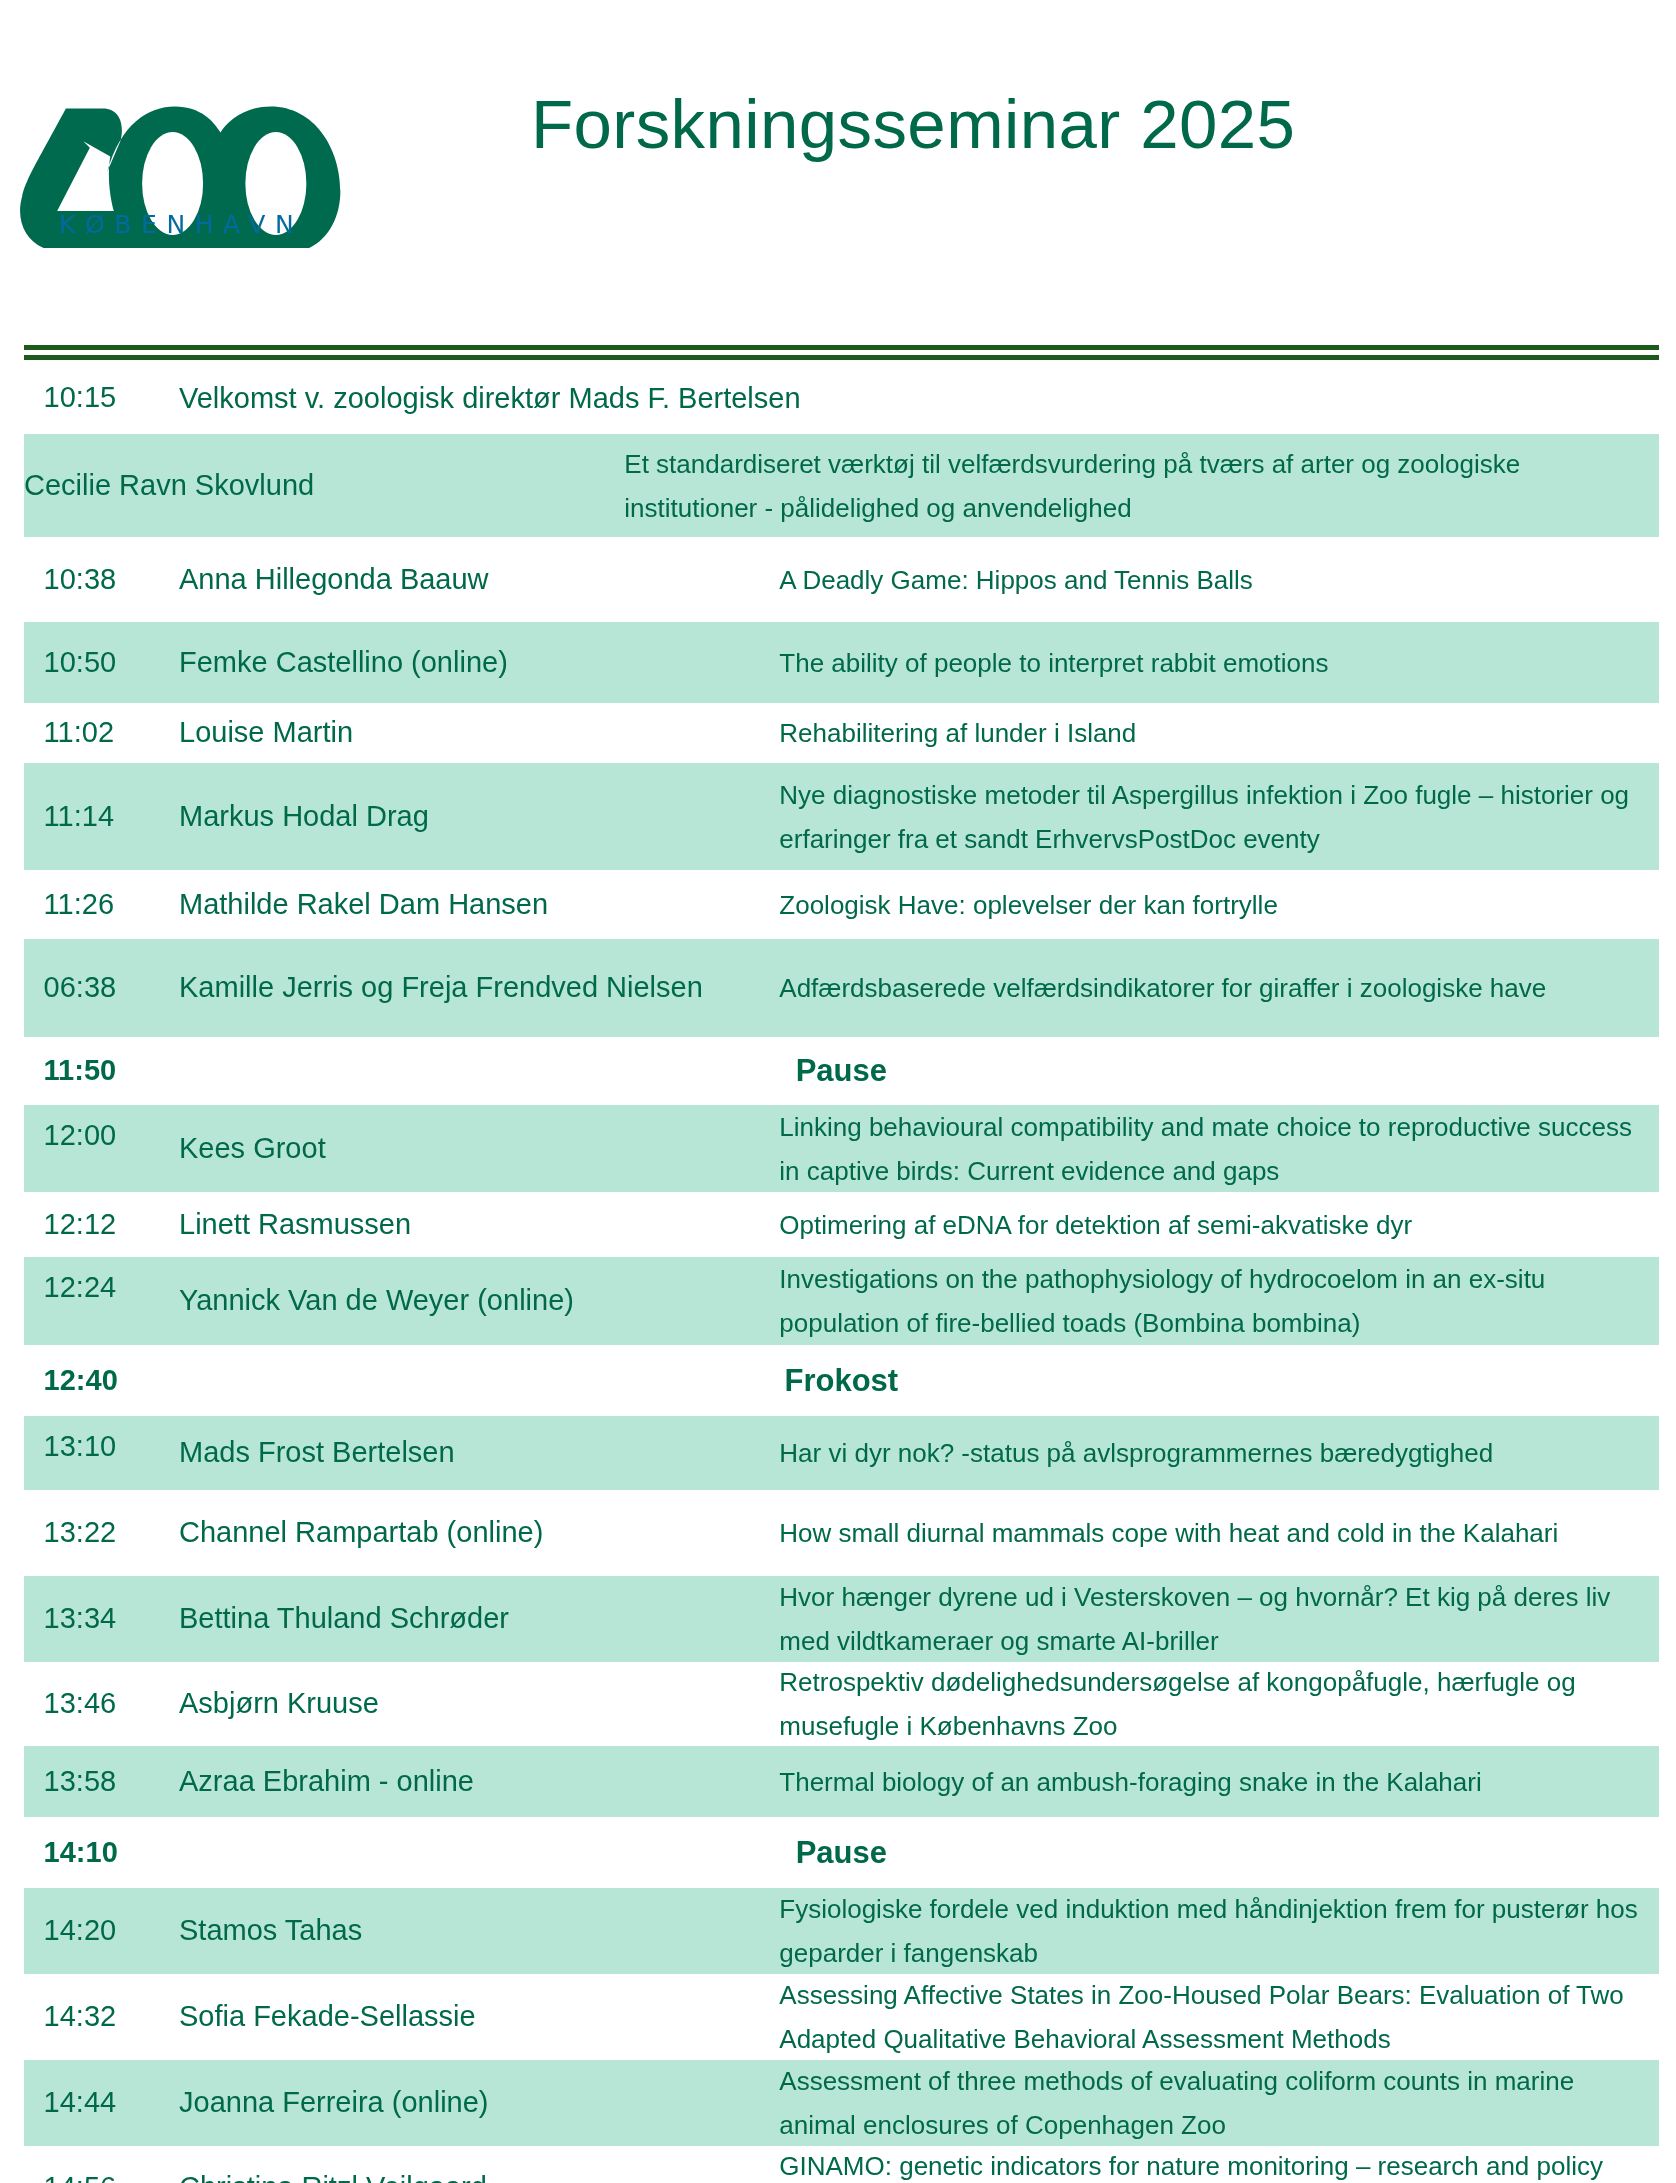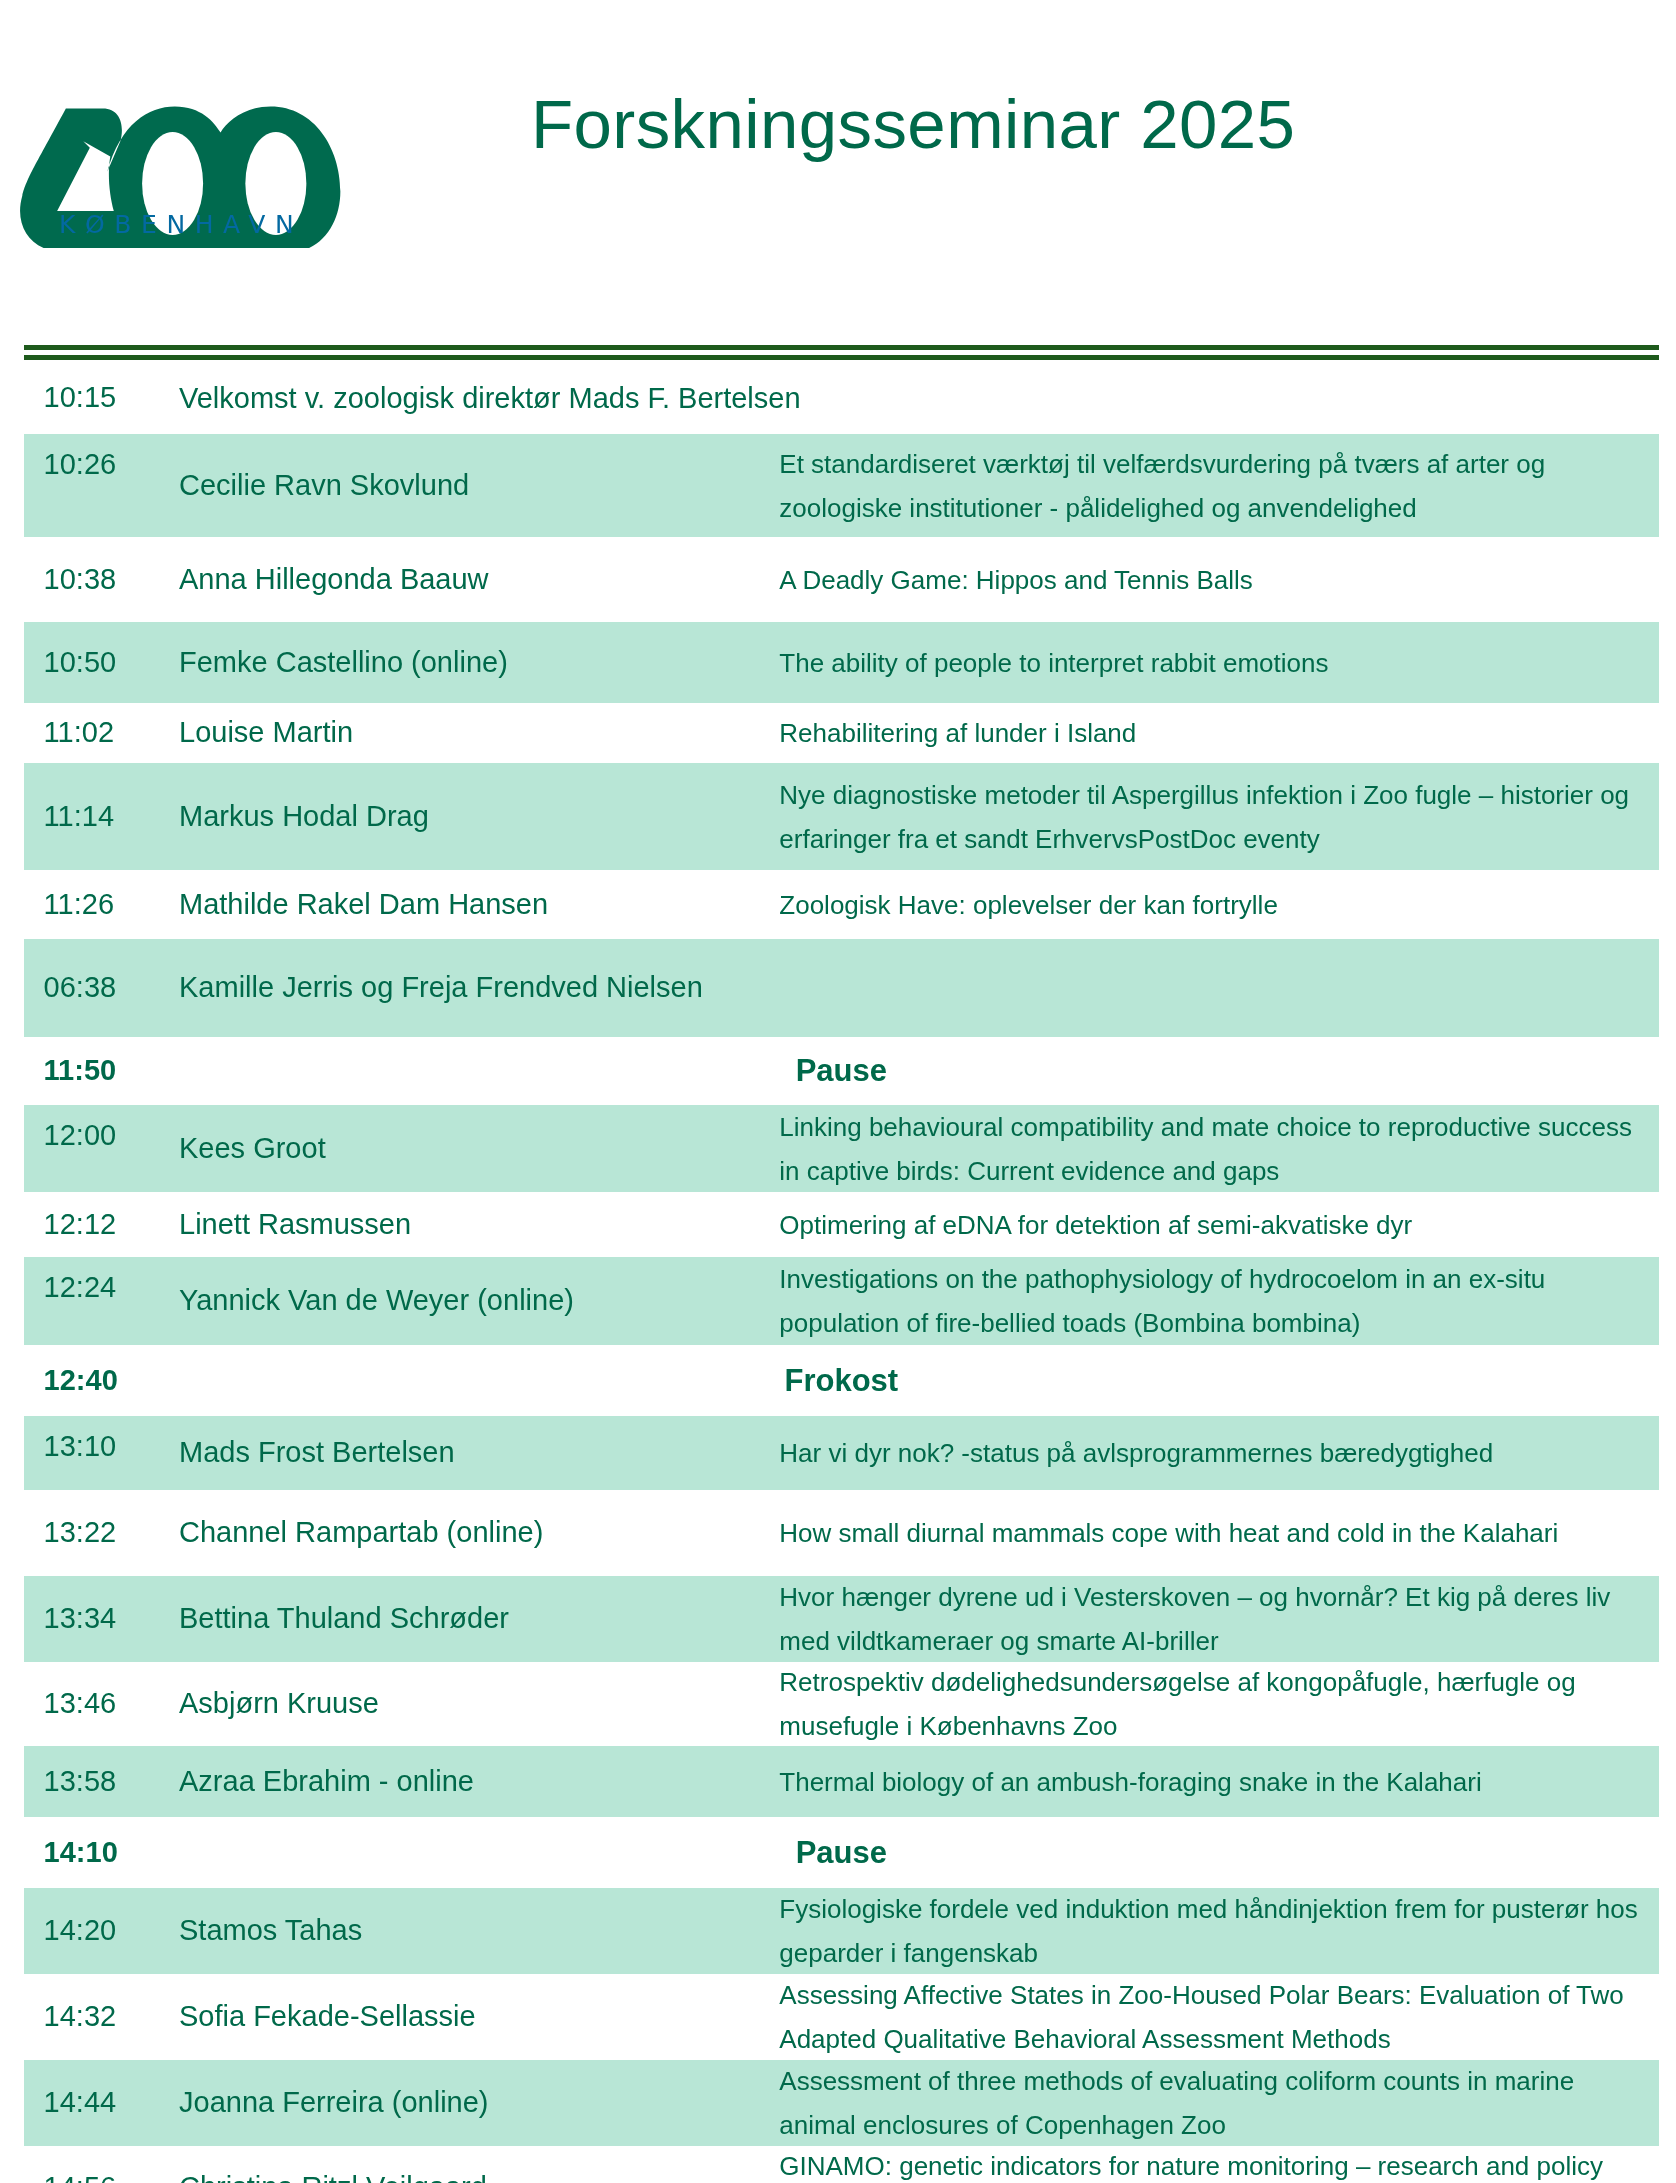--- a/index.html
+++ b/index.html
@@ -51,21 +51,20 @@
 
 <div class="rule" style="top:345px;"></div>
 <div class="rule" style="top:355px;"></div>
 
 <div class="schedule" id="schedule">
     <div class="row" style="height: 72px;">
       <div class="cell-time mid">10:15</div>
       <div class="wide">Velkomst v. zoologisk direktør Mads F. Bertelsen</div>
     </div>
     <div class="row shaded" style="height: 103px;">
-      <div class="cell-time top">10:26</div>
       <div class="cell-name">Cecilie Ravn Skovlund</div>
       <div class="cell-topic">Et standardiseret værktøj til velfærdsvurdering på tværs af arter og zoologiske institutioner - pålidelighed og anvendelighed</div>
     </div>
     <div class="row" style="height: 85px;">
       <div class="cell-time mid">10:38</div>
       <div class="cell-name">Anna Hillegonda Baauw</div>
       <div class="cell-topic">A Deadly Game: Hippos and Tennis Balls</div>
     </div>
     <div class="row shaded" style="height: 81px;">
       <div class="cell-time mid">10:50</div>
@@ -83,20 +82,21 @@
       <div class="cell-topic">Nye diagnostiske metoder til Aspergillus infektion i Zoo fugle – historier og erfaringer fra et sandt ErhvervsPostDoc eventy</div>
     </div>
     <div class="row" style="height: 69px;">
       <div class="cell-time mid">11:26</div>
       <div class="cell-name">Mathilde Rakel Dam Hansen</div>
       <div class="cell-topic">Zoologisk Have: oplevelser der kan fortrylle</div>
     </div>
     <div class="row shaded" style="height: 98px;">
       <div class="cell-time mid">06:38</div>
       <div class="cell-name">Kamille Jerris og Freja Frendved Nielsen</div>
+      <div class="cell-topic">Adfærdsbaserede velfærdsindikatorer for giraffer i zoologiske have</div>
     </div>
     <div class="row break" style="height: 68px;">
       <div class="cell-time mid">11:50</div>
       <div class="break-label">Pause</div>
     </div>
     <div class="row shaded" style="height: 87px;">
       <div class="cell-time top">12:00</div>
       <div class="cell-name">Kees Groot</div>
       <div class="cell-topic">Linking behavioural compatibility and mate choice to reproductive success in captive birds: Current evidence and gaps</div>
     </div>

